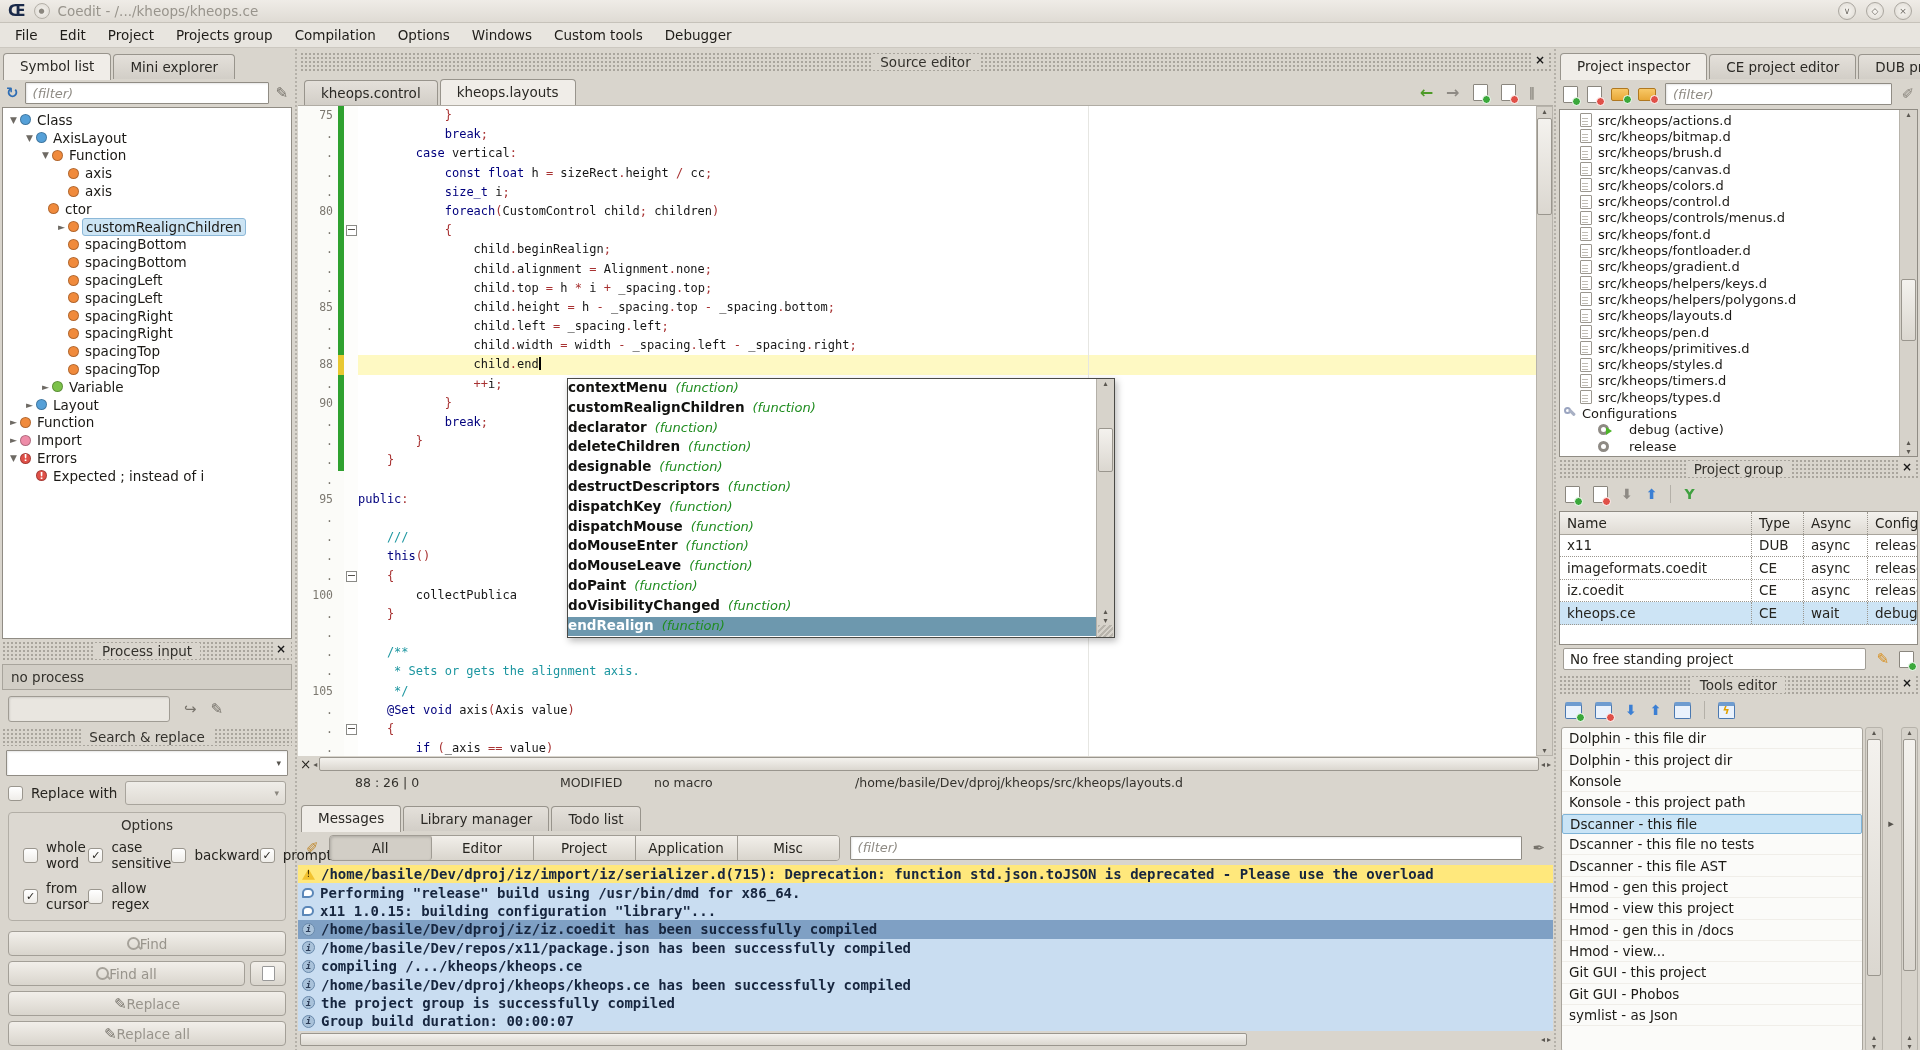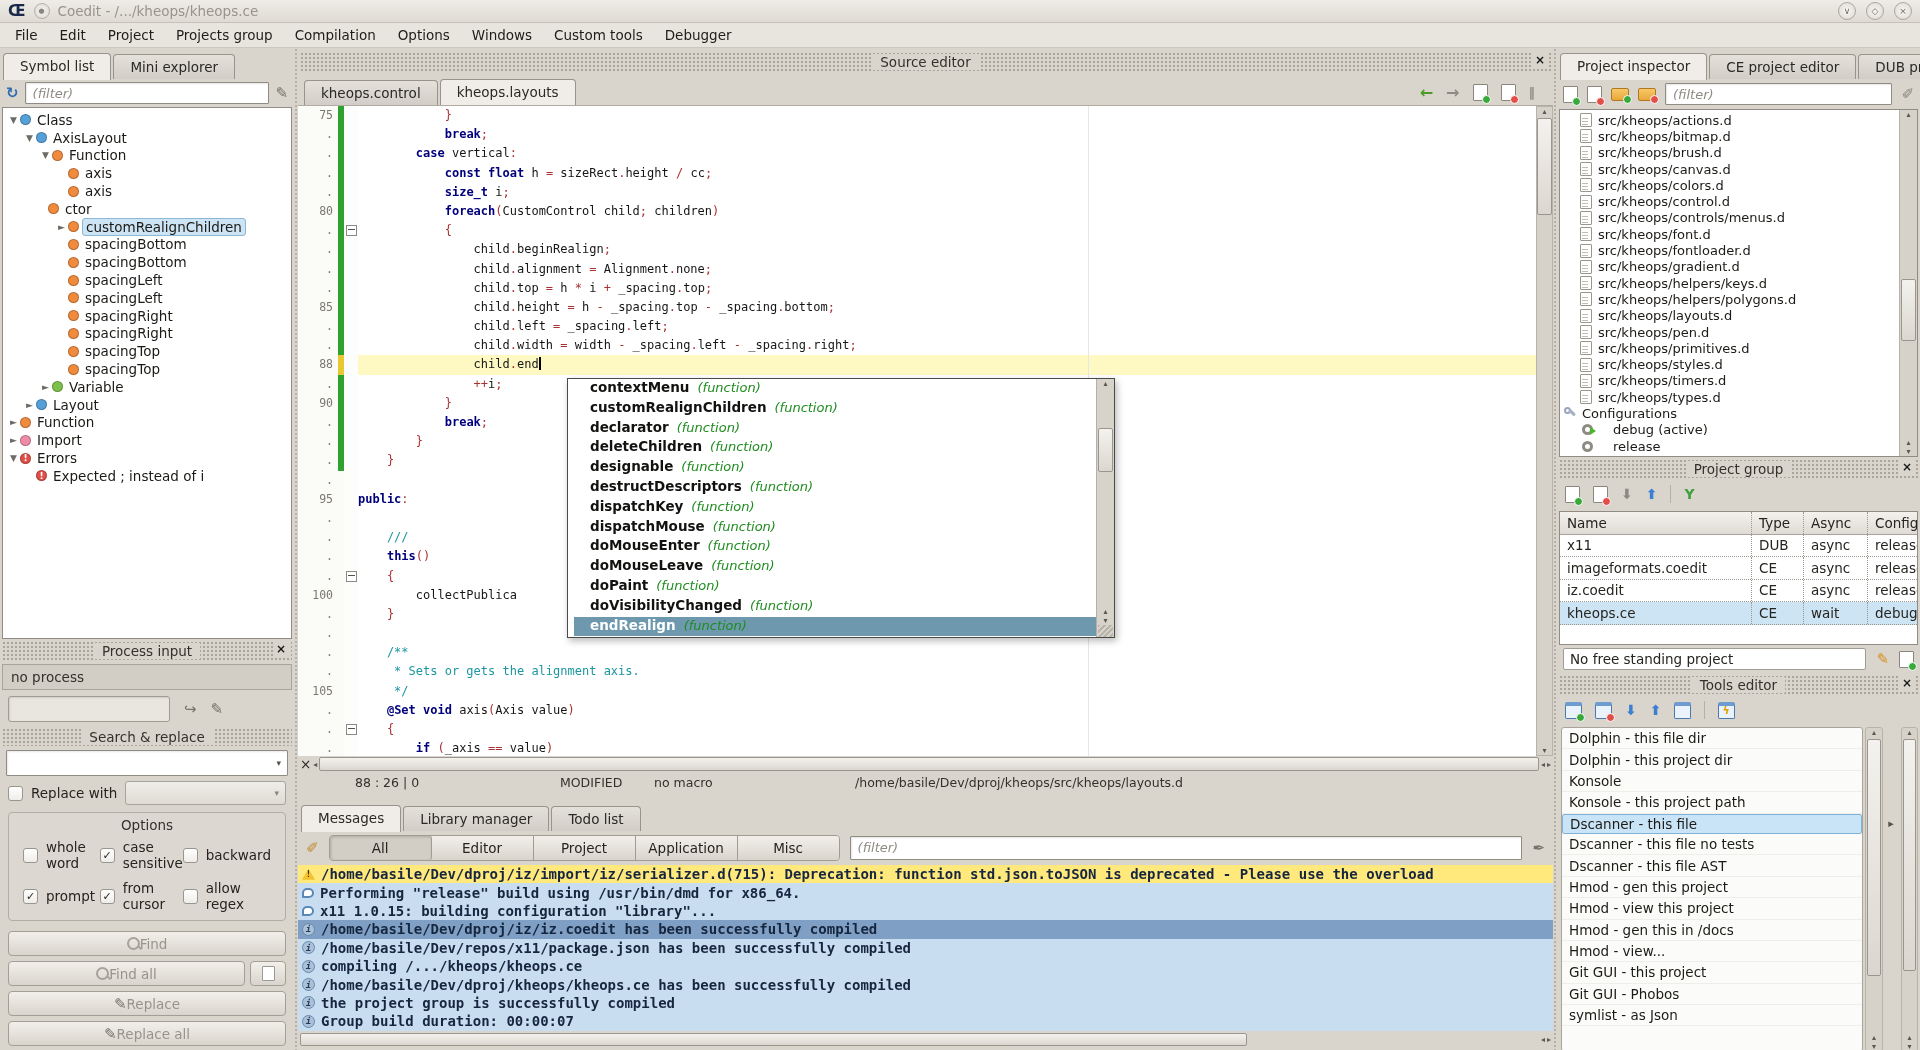--- a/index.html
+++ b/index.html
@@ -58,21 +58,21 @@
        padding:0 8px;font-size:13.5px;color:#33312C;}
   #proc-row{display:flex;align-items:center;gap:14px;padding:4px 8px;height:34px;box-sizing:border-box;}
   #proc-input{width:160px;height:24px;background:#E9E6E0;border:1px solid #A09C94;border-radius:3px;}
   .combo{height:24px;margin:2px 6px;display:flex;align-items:center;justify-content:flex-end;padding-right:6px;color:#6E6A64;}
   .combo .ar{font-size:9px;color:#55524C;}
   #replace-row{display:flex;align-items:center;gap:8px;padding:4px 8px;height:30px;box-sizing:border-box;}
   #replace-combo{flex:1;height:22px;background:linear-gradient(#EFEDE8,#DFDBD4);border:1px solid #A8A49C;border-radius:3px;
        display:flex;align-items:center;justify-content:flex-end;padding-right:6px;}
   #options-box{margin:4px 8px;border:1px solid #B2AEA6;border-radius:4px;background:#DCD8D1;padding:4px 0 8px 0;}
   #options-title{text-align:center;font-size:13.5px;color:#33312C;margin-bottom:6px;}
-  #options-grid{display:grid;grid-template-columns:1fr 1fr 1fr;row-gap:9px;padding:0 14px;}
+  #options-grid{display:grid;grid-template-columns:1fr 1fr 1fr 1fr;row-gap:9px;padding:0 14px;}
   .opt{display:flex;align-items:center;gap:8px;font-size:13.5px;color:#26241F;}
   #search-buttons{padding:6px 8px;display:flex;flex-direction:column;gap:5px;}
   .search-btn-row{display:flex;gap:5px;}
   .search-btn{flex:1;height:23px;}
   .mini-side-btn{width:34px;height:23px;}
   .mini-page{width:11px;height:13px;background:#fff;border:1px solid #999;border-radius:1px;}
   .mini-mag{width:9px;height:9px;border:2px solid #A6A29A;border-radius:50%;position:relative;}
   .mini-mag::after{content:"";position:absolute;width:4px;height:2px;background:#A6A29A;right:-4px;bottom:-1px;transform:rotate(45deg);}
   
   #src-header-row{margin-top:5px;}
@@ -88,29 +88,29 @@
   .cl{display:flex;height:19.2px;position:relative;}
   .cl .ln{width:40px;flex:none;text-align:right;padding-right:5px;box-sizing:border-box;background:#FBFBF8;
           font-family:"DejaVu Sans Mono",monospace;font-size:11.5px;color:#7C7870;line-height:19.2px;}
   .cl .bar{width:6px;flex:none;background:#FBFBF8;}
   .cl .bar.g{background:#2FA12F;} .cl .bar.y{background:#E8C832;}
   .cl .fold{width:14px;flex:none;background:#FDFDFB;display:flex;align-items:center;justify-content:center;}
   .foldbox{width:9px;height:9px;border:1px solid #8A8A86;background:#fff;position:relative;}
   .foldbox::after{content:"";position:absolute;left:1px;right:1px;top:3px;height:1px;background:#55524C;}
   .cl .code{flex:1;white-space:pre;font-family:"DejaVu Sans Mono",monospace;font-size:12px;line-height:19.2px;color:#161616;}
   .cl.current .code, .cl.current{background:#fef9c3;}
-  .tk-k{color:#00007D;font-weight:bold;text-align:center;} .tk-p{color:#A83232;} .tk-c{color:#1C96A0;} .tk-t{color:#161616;}
+  .tk-k{color:#00007D;font-weight:normal;text-align:center;} .tk-p{color:#A83232;} .tk-c{color:#1C96A0;} .tk-t{color:#161616;}
   .caret{display:inline-block;width:2px;height:13px;background:#000;vertical-align:-2px;}
   #editor-vscroll{width:17px;flex:none;display:flex;flex-direction:column;align-items:center;}
   #editor-vscroll .sb-thumb{width:13px;height:95px;margin-top:2px;}
   
   #completion-popup{position:absolute;left:269px;top:330px;width:546px;height:258px;background:#fff;border:1px solid #4A4A46;
      display:flex;z-index:30;box-shadow:2px 3px 7px rgba(0,0,0,.28);}
   #comp-list{flex:1;overflow:hidden;}
-  .comp-item{height:19.8px;display:flex;align-items:baseline;padding-left:16px;font-weight:bold;font-size:13.5px;color:#121210;white-space:nowrap;margin-left:6px;}
+  .comp-item{height:19.8px;display:flex;align-items:baseline;padding-left:0;font-weight:bold;font-size:13.5px;color:#121210;white-space:nowrap;}
   .comp-item .kind{font-weight:normal;font-style:italic;font-size:13px;color:#1F8C1F;margin-left:8px;}
   .comp-item.selected{background:#6D98AE;color:#FFFFFF;}
   #comp-scroll{width:17px;flex:none;background:#D7D3CB;border-left:1px solid #B4B0A8;display:flex;flex-direction:column;align-items:center;}
   #comp-scroll .sb-thumb{width:13px;height:42px;margin-top:40px;}
   #comp-bottom{margin-top:auto;display:flex;flex-direction:column;align-items:center;}
   #comp-grip{width:15px;height:12px;background:repeating-linear-gradient(135deg,#B8B4AC 0 2px,#D7D3CB 2px 4px);}
   
   #editor-hscroll{height:16px;display:flex;align-items:center;gap:2px;padding:0 2px;}
   #editor-hscroll .sb-thumb{height:12px;flex:1;}
   #statusbar{height:22px;position:relative;font-size:12.5px;color:#33312C;}
@@ -134,21 +134,21 @@
       display:flex;align-items:center;justify-content:center;font-size:9px;font-weight:bold;color:#2A3A55;font-style:italic;}
   #msg-hscroll{height:14px;display:flex;align-items:center;gap:2px;padding:0 2px;margin-top:1px;}
   #msg-hscroll .sb-thumb{height:11px;width:945px;}
   
   #insp-toolbar{display:flex;align-items:center;gap:9px;height:30px;box-sizing:border-box;padding:2px 6px;}
   #insp-filter{flex:1;height:22px;box-sizing:border-box;}
   #insp-tree-wrap{height:346px;margin:0 2px;background:#fff;border:1px solid #908C84;display:flex;overflow:hidden;}
   #insp-tree{flex:1;overflow:hidden;padding-top:2px;}
   .file-row{display:flex;align-items:center;gap:6px;height:16.3px;font-size:13px;color:#1C1A16;padding-left:20px;white-space:nowrap;}
   .cfg-row{display:flex;align-items:center;gap:6px;height:16.3px;font-size:13px;color:#1C1A16;padding-left:4px;}
-  .cfg-child{padding-left:22px;gap:20px;}
+  .cfg-child{padding-left:38px;gap:20px;}
   .ico-doc{width:10px;height:12px;flex:none;background:#fff;border:1px solid #9A968E;border-radius:1px;
       background-image:repeating-linear-gradient(#fff 0 2px,#C0BCB4 2px 3px);background-size:6px 9px;background-position:1px 2px;background-repeat:no-repeat;}
   .ico-gear{width:11px;height:11px;flex:none;border-radius:50%;border:3px solid #8E8A84;box-sizing:border-box;position:relative;}
   .ico-gear.run::after{content:"";position:absolute;right:-6px;top:0px;border-left:6px solid #4CB428;border-top:4px solid transparent;border-bottom:4px solid transparent;}
   .ico-wrench{width:12px;height:12px;flex:none;position:relative;}
   .ico-wrench::before{content:"";position:absolute;left:0;top:0;width:7px;height:7px;border-radius:50%;border:2px solid #9AA4C0;box-sizing:border-box;}
   .ico-wrench::after{content:"";position:absolute;left:4px;top:4px;width:8px;height:3px;background:#A8B0C4;transform:rotate(45deg);border-radius:1px;}
   #insp-scroll{width:17px;flex:none;background:#D6D2CA;border-left:1px solid #B7B3AB;display:flex;flex-direction:column;align-items:center;}
   #insp-scroll .sb-thumb{width:13px;height:60px;margin-top:160px;}
   #pg-toolbar,#tools-toolbar{display:flex;align-items:center;gap:13px;height:28px;box-sizing:border-box;padding:2px 8px;}

